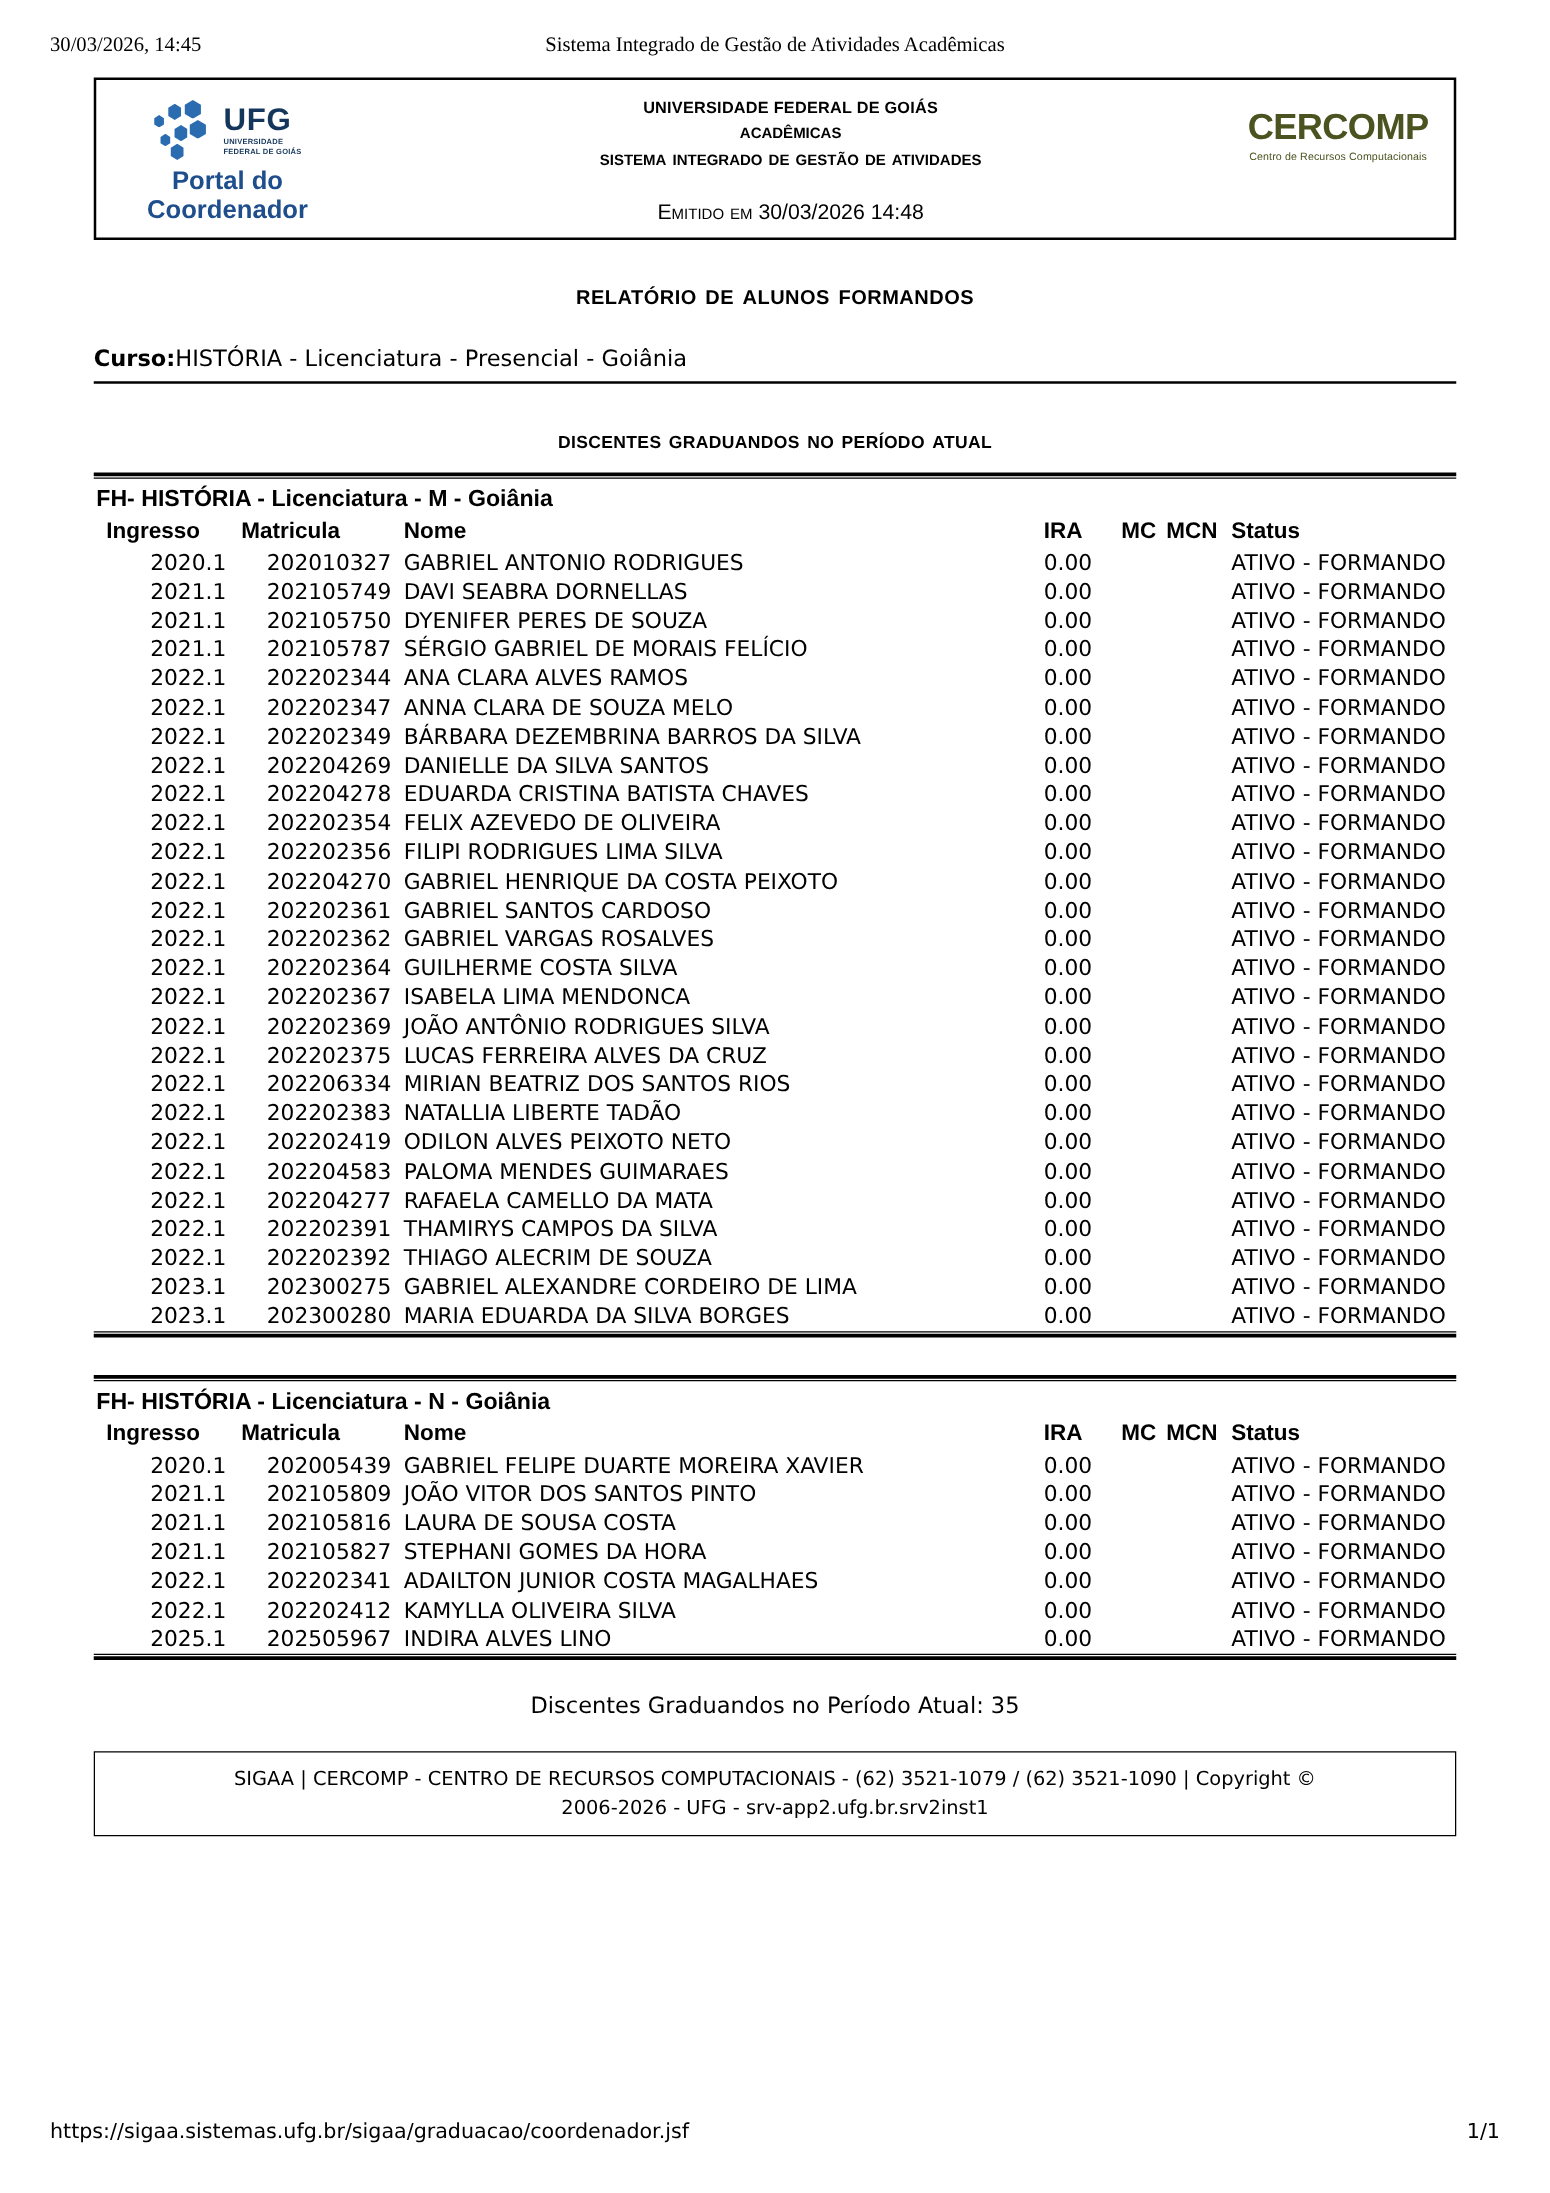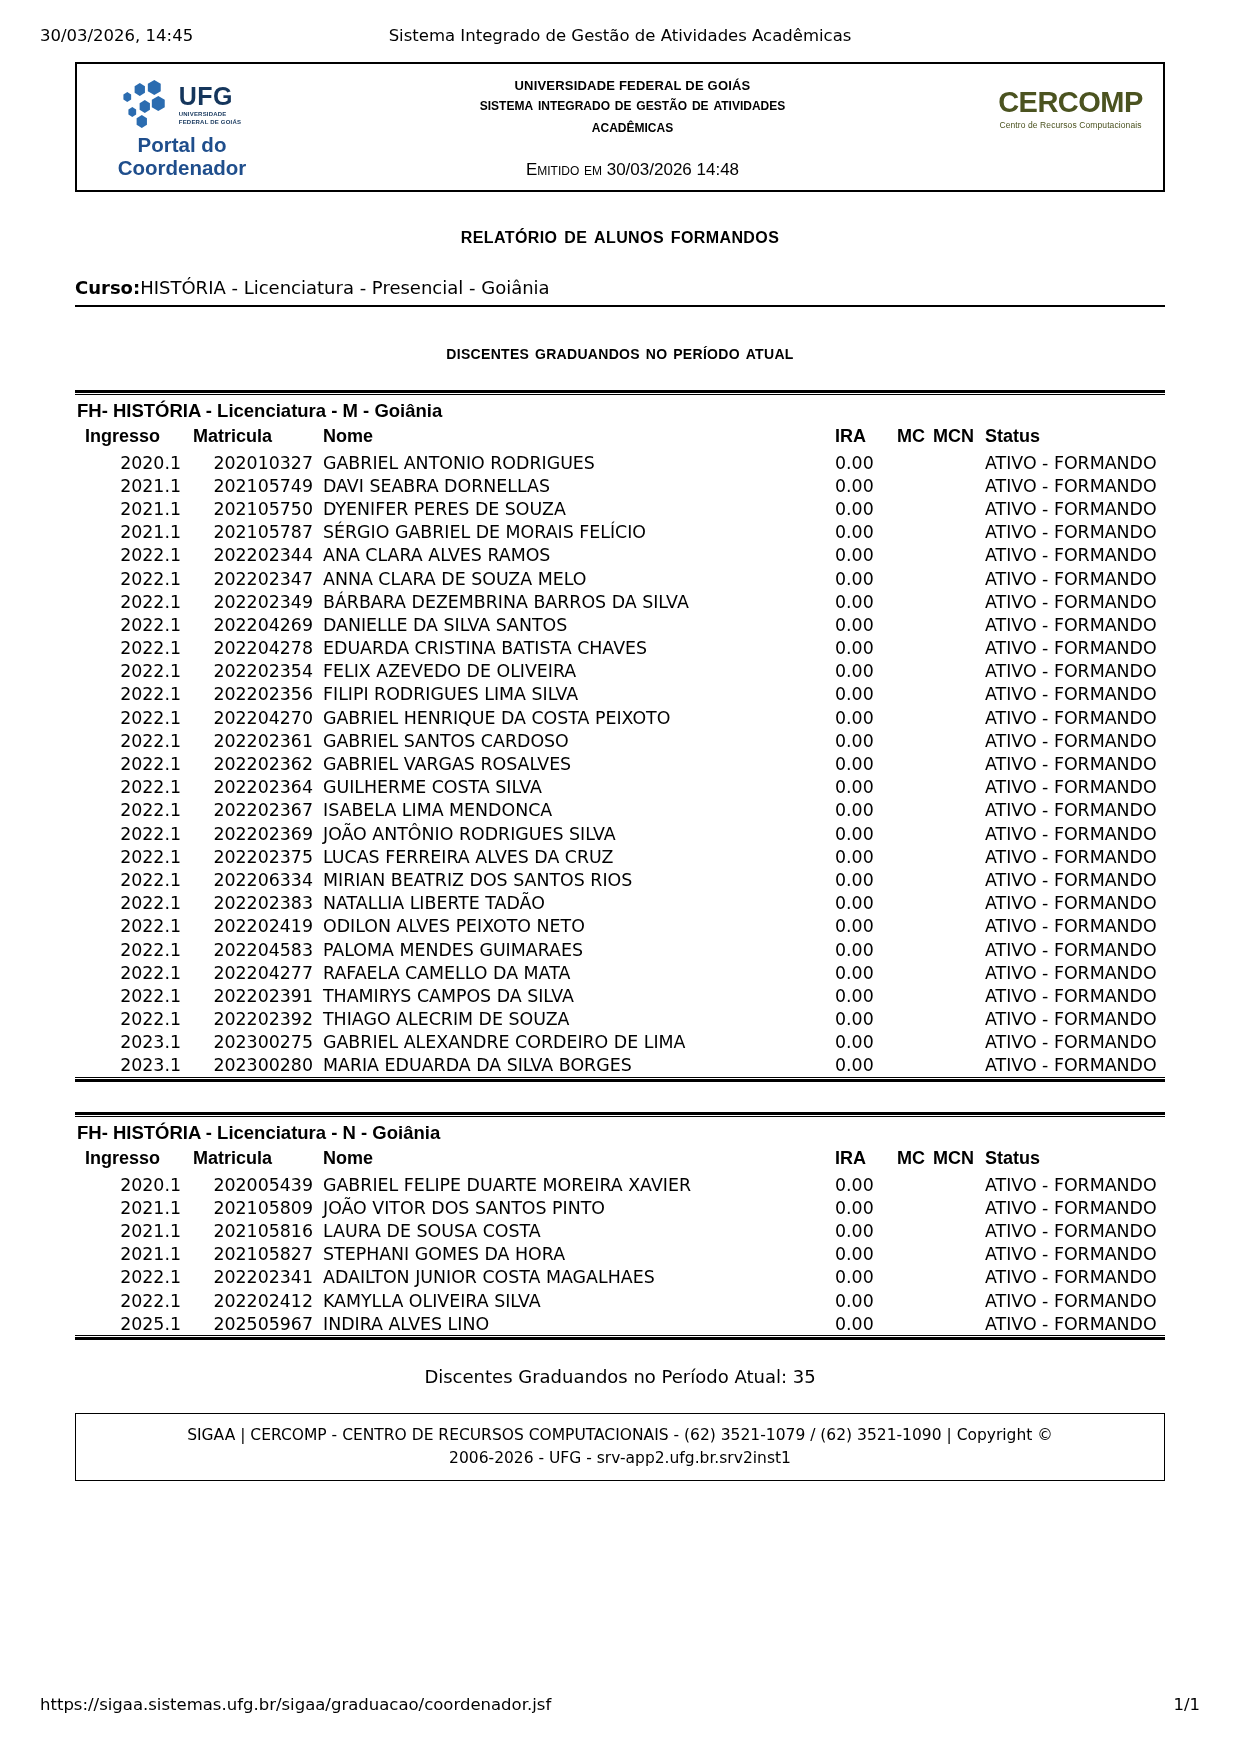--- a/index.html
+++ b/index.html
@@ -23,20 +23,21 @@
     padding: 26px 40px 0 40px;
   }
 
   
   .print-header {
     display: flex;
     align-items: baseline;
     font-size: 16.5px;
     height: 22px;
     margin-bottom: 14px;
+    font-family: Liberation Serif, serif;
   }
   .print-header .ph-left {
     width: 330px;
     text-align: left;
   }
   .print-header .ph-center {
     flex: 1;
     text-align: center;
   }
   .print-header .ph-right {
@@ -197,21 +198,21 @@
     font-variant: small-caps;
     text-transform: lowercase;
     margin-top: 34px;
     letter-spacing: 0.3px;
   }
 
   
   .group {
     margin: 0 35px;
   }
-  .group.first { margin-top: 26px; }
+  .group.first { margin-top: 14px; }
   .group.second { margin-top: 30px; }
   .rule-thick {
     border-top: 3px solid #000;
     border-bottom: 1px solid #000;
     height: 1px;
     font-size: 0;
     line-height: 0;
   }
   .rule-bottom {
     border-top: 1px solid #000;
@@ -313,22 +314,22 @@
         </div>
       </div>
       <div class="portal-text">
         <div>Portal do</div>
         <div>Coordenador</div>
       </div>
     </div>
 
     <div class="box-title-col">
       <div class="inst-name">UNIVERSIDADE FEDERAL DE GOIÁS</div>
+      <div class="inst-sub">Acadêmicas</div>
       <div class="inst-sub">Sistema Integrado de Gestão de Atividades</div>
-      <div class="inst-sub">Acadêmicas</div>
       <div class="emitido">Emitido em 30/03/2026 14:48</div>
     </div>
 
     <div class="box-cercomp-col">
       <div class="cercomp-word">CERCOMP</div>
       <div class="cercomp-sub">Centro de Recursos Computacionais</div>
     </div>
 
   </div>
 

